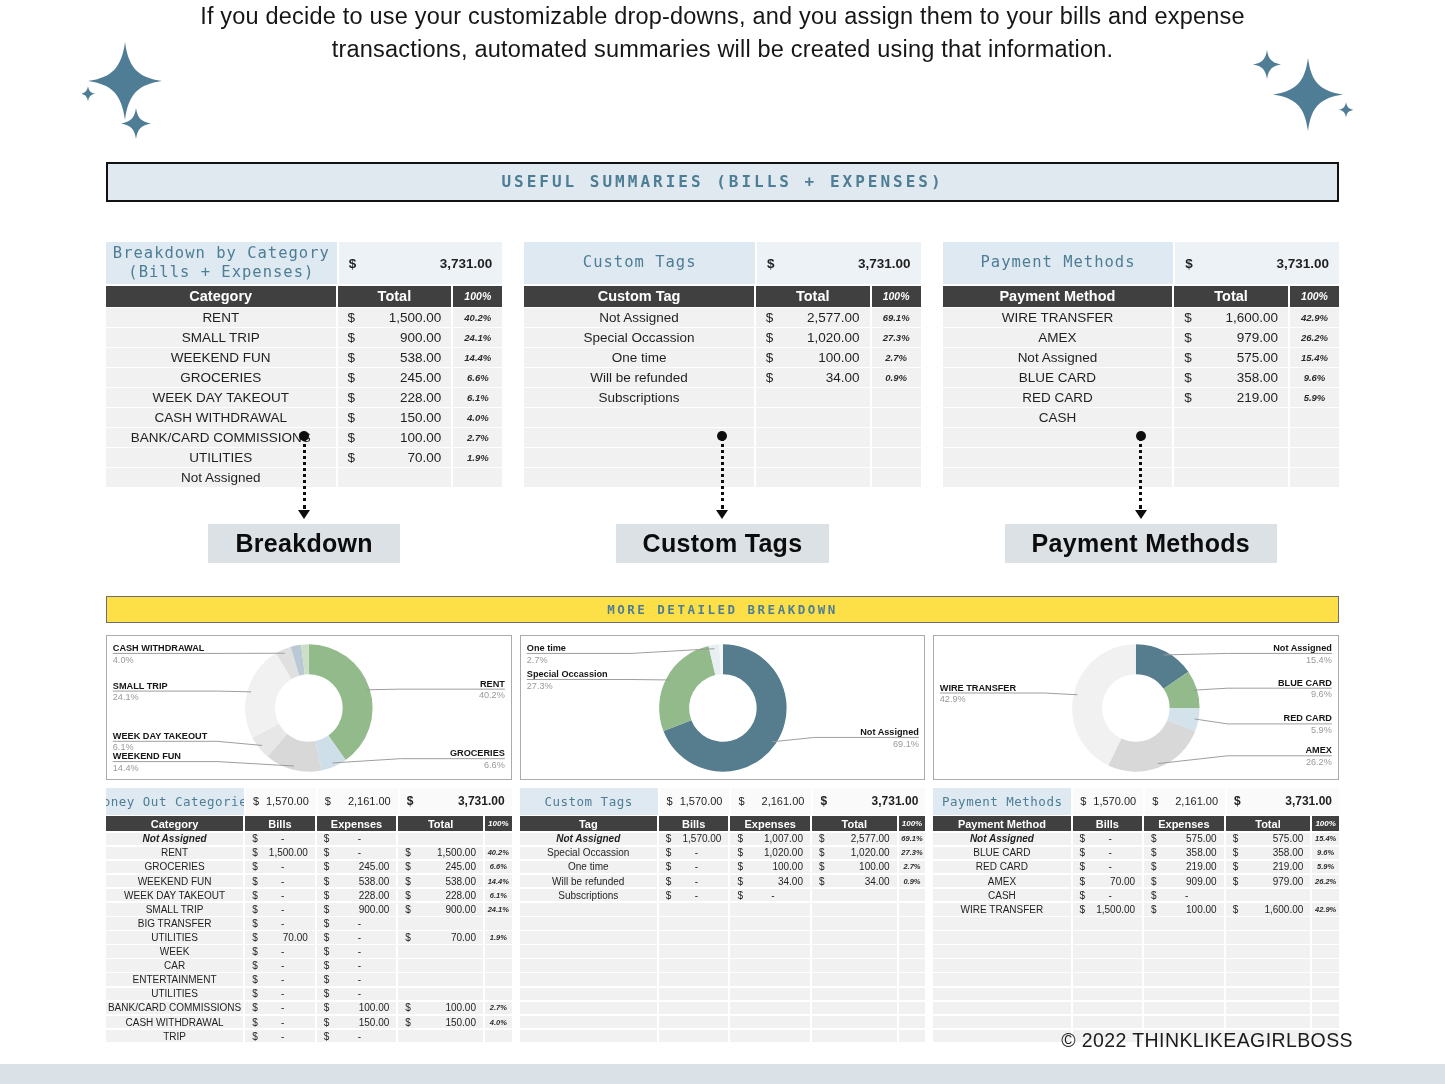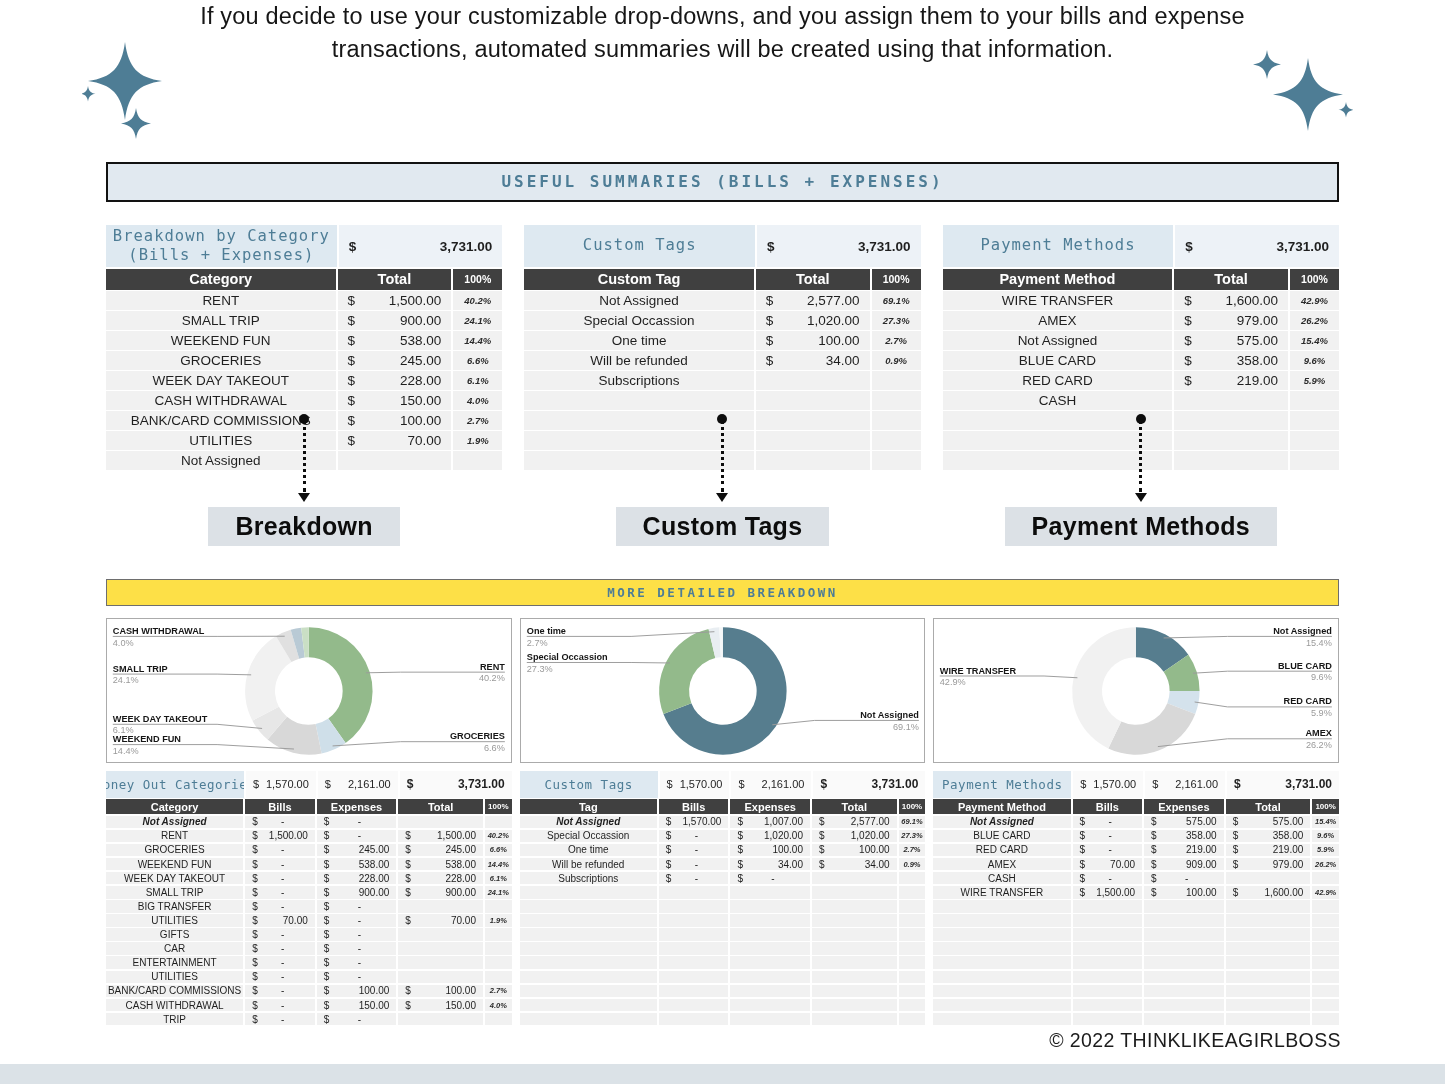--- a/index.html
+++ b/index.html
@@ -18,31 +18,31 @@
   
   .band { margin:0 106px; text-align:center;
     font-family:"DejaVu Sans Mono", monospace; color:#4e7d96; font-weight:bold; }
   .band-dark { margin-top:44px; height:40px; line-height:36px; background:#e1e9f0;
     border:2px solid #121212; font-size:16px; letter-spacing:3px; }
   .band-thin { margin-top:33px; height:27px; line-height:25px; background:#fde047;
     border:1px solid #6e6e6e; font-size:12.5px; letter-spacing:2.5px; }
 
   
   .grid3 { display:grid; grid-template-columns:repeat(3,1fr); column-gap:22px; margin:0 106px; }
-  .summary-grid { margin-top:23px; }
+  .summary-grid { margin-top:40px; }
   .charts-grid { margin-top:12px; column-gap:8px; }
   .detail-grid { margin-top:8px; column-gap:8px; }
 
   
   .table { display:flex; flex-direction:column; gap:1.5px; background:#fff; width:100%; }
   .trow { display:grid; column-gap:2px; }
   .cell { background:#f1f1f1; display:flex; align-items:center; justify-content:center;
     color:#1f1f1f; overflow:hidden; white-space:nowrap; }
   .cell.h { background:#404040; color:#fff; font-weight:bold; }
-  .cell.hp { font-weight:bold; }
+  .cell.hp { font-style:italic; font-weight:bold; }
   .cell.money { justify-content:space-between; }
   .cell .amt { flex:1; text-align:right; }
   .cell .amt.dash { text-align:center; }
   .cell.pct { font-style:italic; font-weight:600; color:#2b2b2b; }
   .b { font-weight:bold; }
   .bi { font-weight:bold; font-style:italic; }
 
   
   .summary .trow { grid-template-columns:58.5fr 29fr 12.5fr; }
   .summary .title-row { grid-template-columns:58.5fr 41.5fr; }
@@ -82,21 +82,21 @@
     border-left:6px solid transparent; border-right:6px solid transparent;
     border-top:9px solid #0d0d0d; }
   .callout { margin-top:5px; background:#dce1e6; padding:5px 27px;
     font-size:25px; font-weight:800; color:#0c0c0c; letter-spacing:.3px; }
 
   
   .chartbox { background:#fff; border:1px solid #ababab; height:145px; }
   .chartbox svg { display:block; width:100%; height:100%; }
 
   
-  .copyright { position:absolute; right:104px; bottom:32px; font-size:19.5px;
+  .copyright { position:absolute; right:92px; bottom:32px; font-size:19.5px;
     color:#1c1c1c; letter-spacing:.4px; }
   .bottom-strip { position:absolute; left:0; right:0; bottom:0; height:20px;
     background:#dbe2e7; }
 </style>
 </head>
 <body>
 
 <div class="page">
 
   <header class="hero">
@@ -591,21 +591,21 @@
             <span class="cur">$</span>
             <span class="amt dash">-</span>
           </div>
           <div class="cell money">
             <span class="cur">$</span>
             <span class="amt">70.00</span>
           </div>
           <div class="cell pct">1.9%</div>
         </div>
         <div class="trow data-row">
-          <div class="cell lbl">GIFTS</div>
+          <div class="cell lbl">WEEK</div>
           <div class="cell money">
             <span class="cur">$</span>
             <span class="amt dash">-</span>
           </div>
           <div class="cell money">
             <span class="cur">$</span>
             <span class="amt dash">-</span>
           </div>
           <div class="cell money"></div>
           <div class="cell pct"></div>

